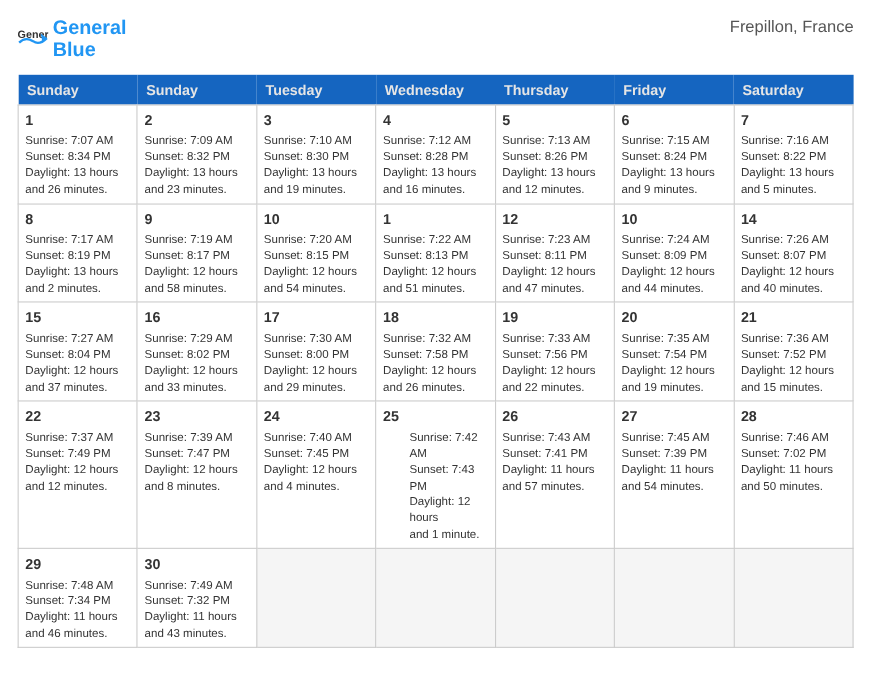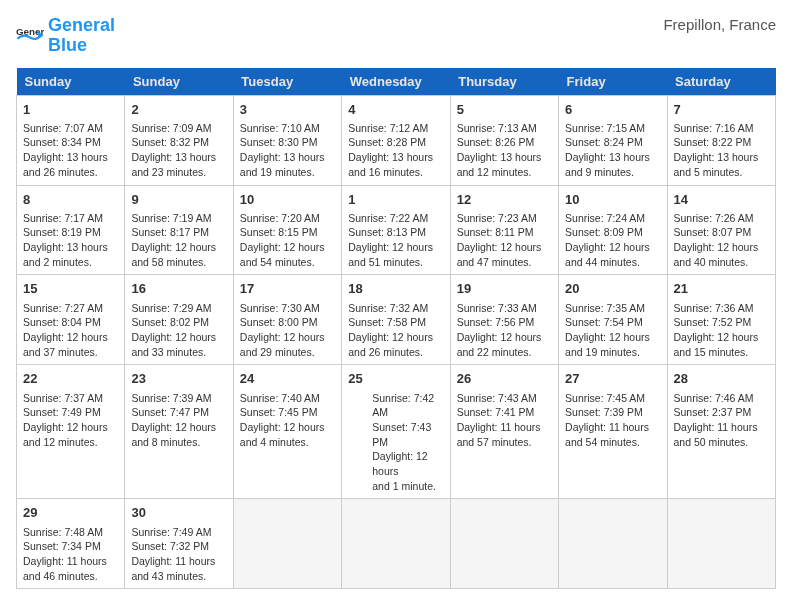--- a/index.html
+++ b/index.html
@@ -303,21 +303,21 @@
         <td>
           <div class="day-num">27</div>
           <div class="day-detail" style="white-space: pre-line;">Sunrise: 7:45 AM
 Sunset: 7:39 PM
 Daylight: 11 hours
 and 54 minutes.</div>
         </td>
         <td>
           <div class="day-num">28</div>
           <div class="day-detail" style="white-space: pre-line;">Sunrise: 7:46 AM
-Sunset: 2:37 PM
+Sunset: 7:02 PM
 Daylight: 11 hours
 and 50 minutes.</div>
         </td>
       </tr>
       <tr>
         <td>
           <div class="day-num">29</div>
           <div class="day-detail" style="white-space: pre-line;">Sunrise: 7:48 AM
 Sunset: 7:34 PM
 Daylight: 11 hours

